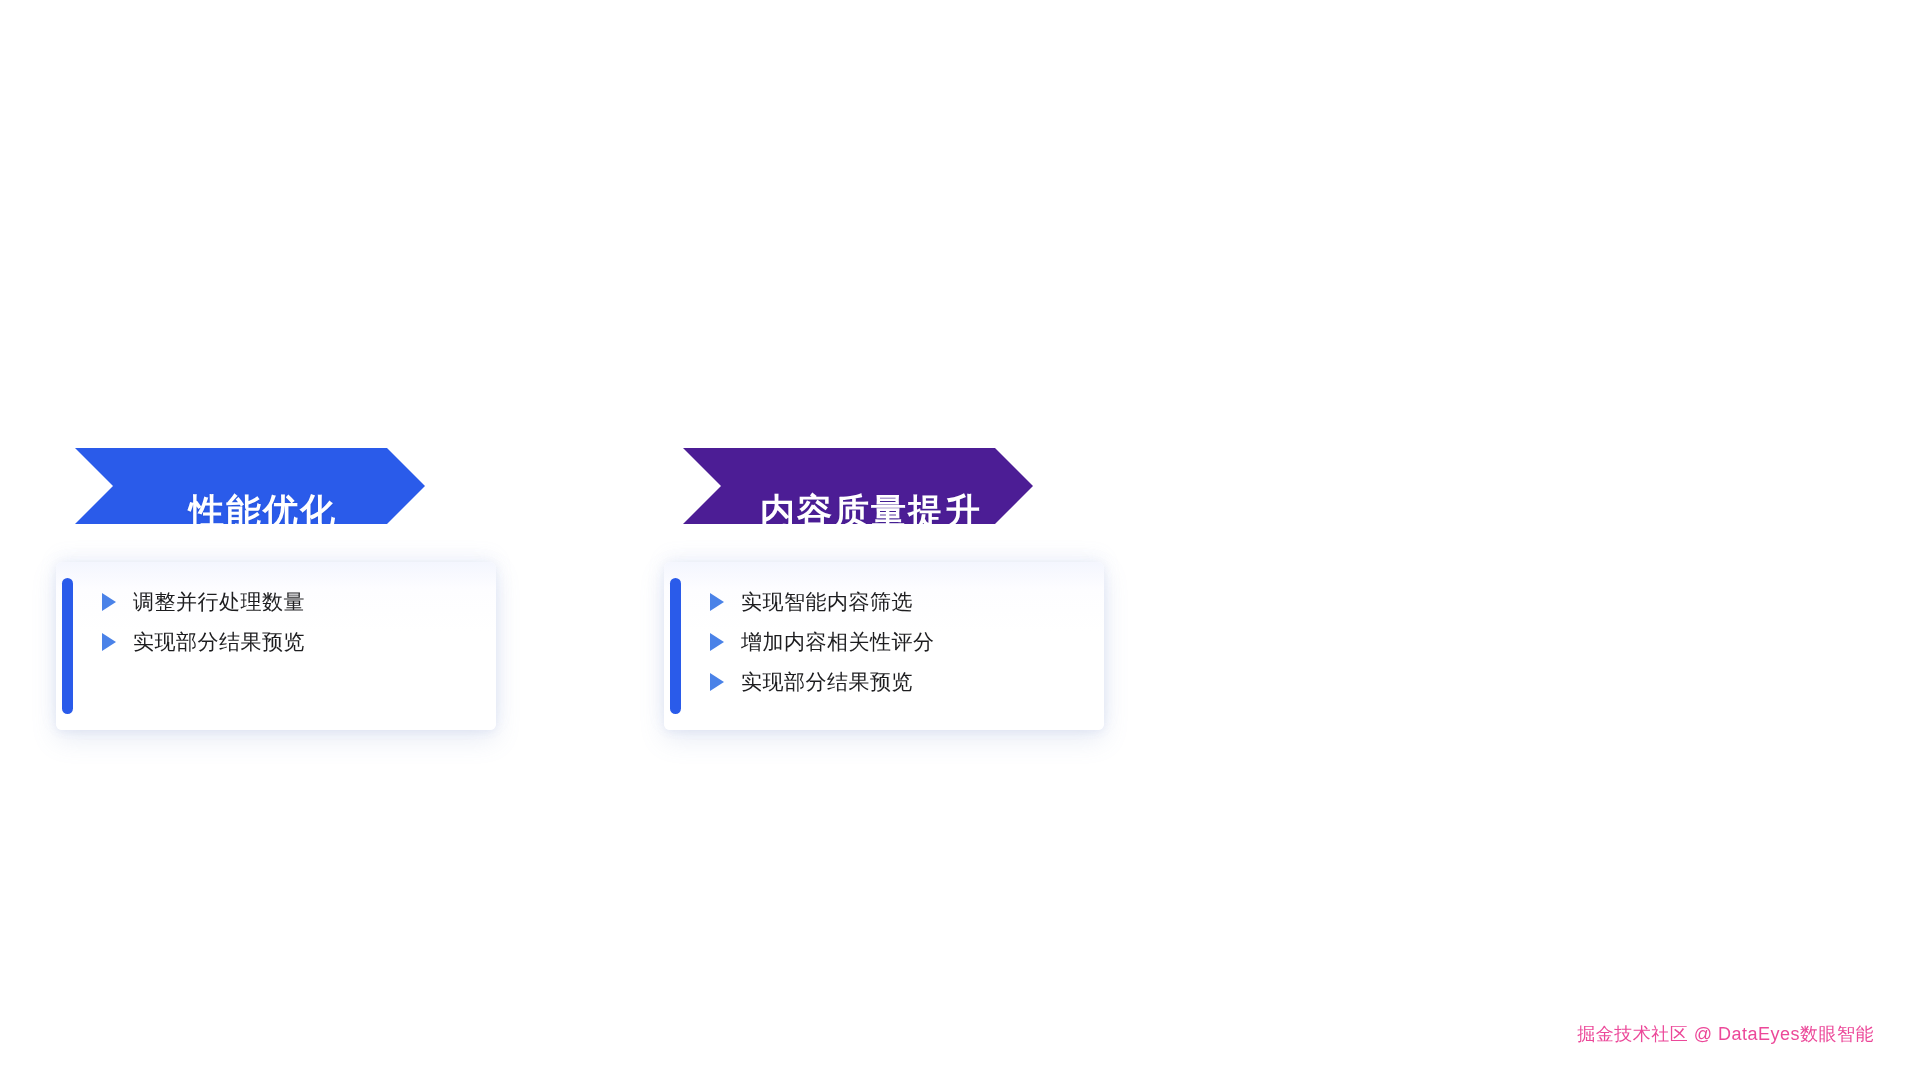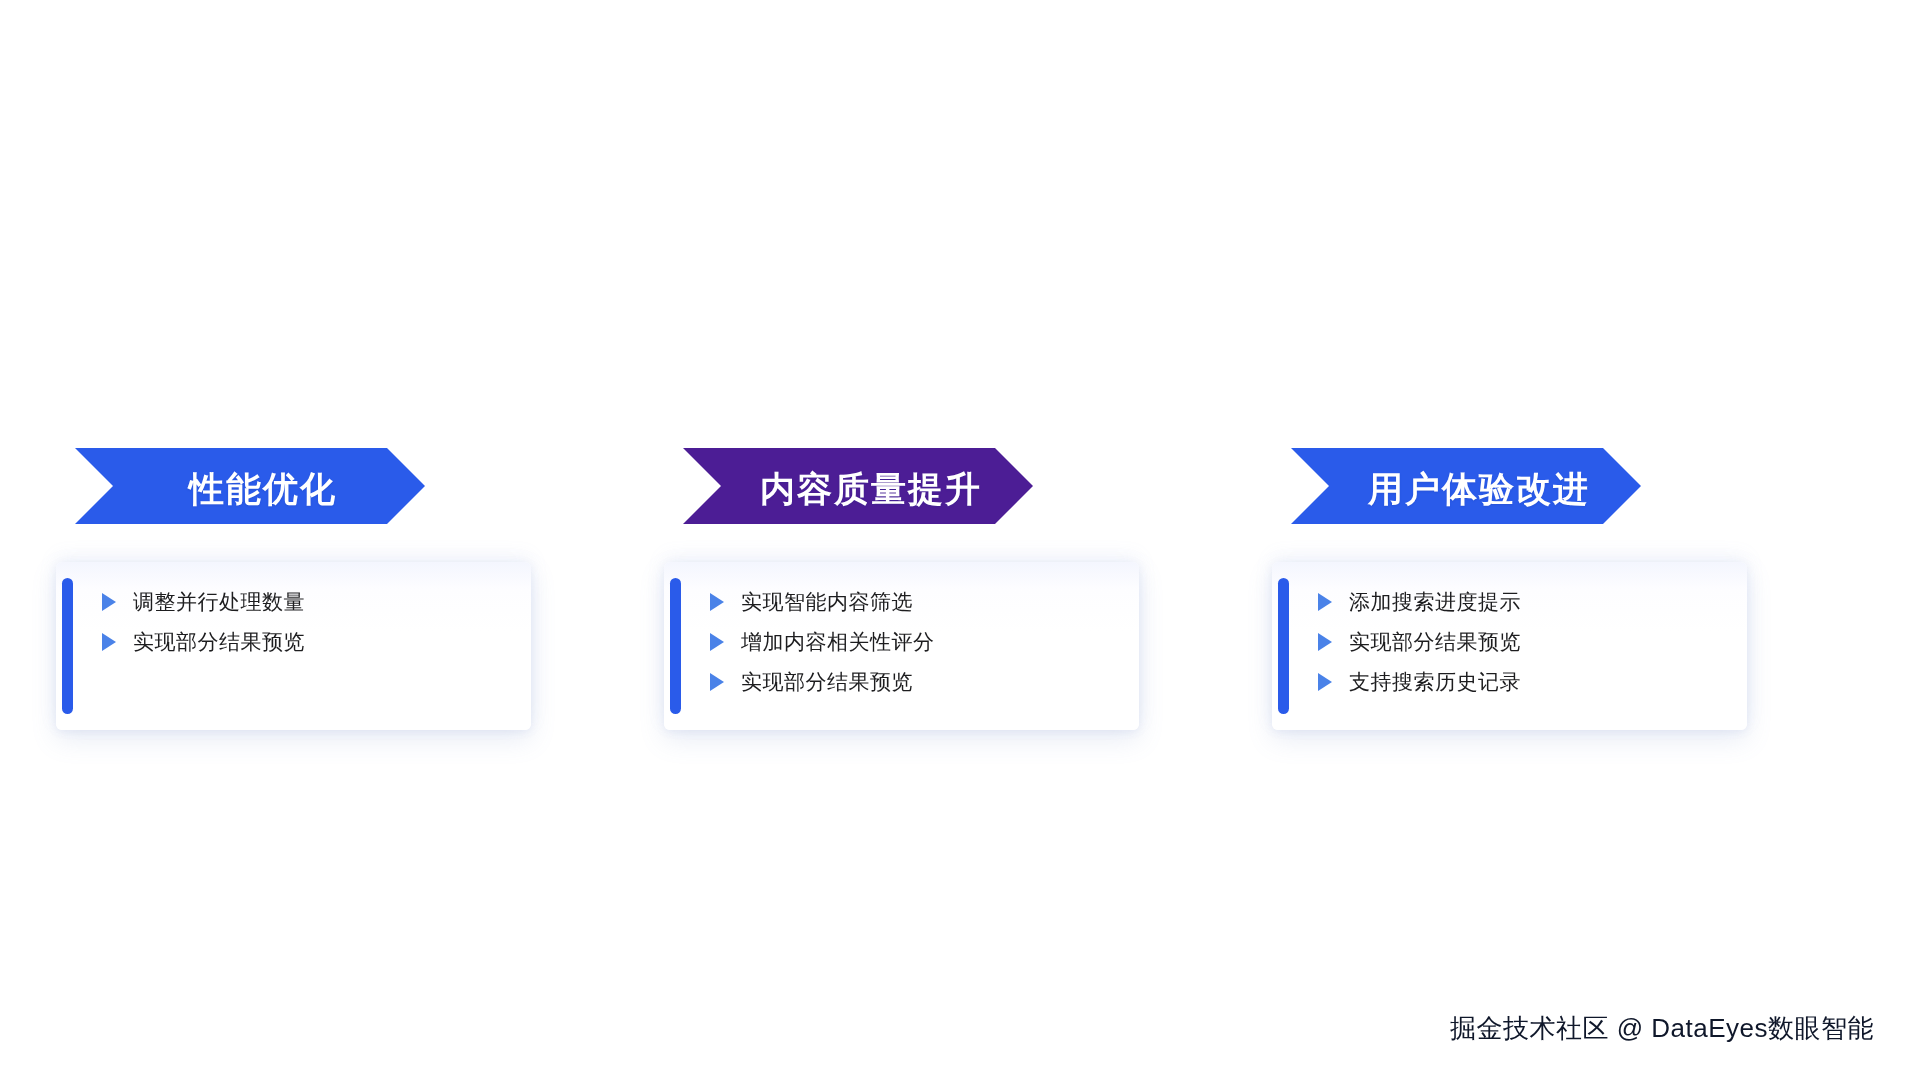--- a/index.html
+++ b/index.html
@@ -46,21 +46,21 @@
     width: 350px;
     margin-left: 19px;
   }
   .banner {
     position: absolute;
     left: 0;
     top: 0;
     width: 350px;
     height: 80px;
     display: flex;
-    align-items: center;
+    align-items: flex-end;
     justify-content: center;
     -webkit-clip-path: polygon(0 0, 312px 0, 350px 38px, 312px 76px, 0 76px, 38px 38px);
     clip-path: polygon(0 0, 312px 0, 350px 38px, 312px 76px, 0 76px, 38px 38px);
   }
   .banner-title {
     color: #ffffff;
     font-size: 35px;
     font-weight: bold;
     letter-spacing: 2px;
     line-height: 1;
@@ -80,21 +80,20 @@
     position: absolute;
     left: 0;
     top: 0;
     width: 440px;
     height: 168px;
     background: linear-gradient(180deg, #f4f6fe 0%, #fdfdff 16%, #ffffff 42%, #ffffff 100%);
     border-radius: 6px;
     box-shadow: 0 10px 26px rgba(120,140,200,0.16),
                 0 2px 8px rgba(130,150,205,0.10),
                 0 -6px 18px rgba(150,165,225,0.10);
-    padding-left: 35px;
   }
   .card-accent {
     position: absolute;
     left: 6px;
     top: 16px;
     width: 11px;
     height: 136px;
     border-radius: 6px;
     background: #2a5bea;
   }
@@ -125,22 +124,22 @@
     letter-spacing: 0.5px;
     line-height: 1;
     white-space: nowrap;
   }
 
   
   .watermark {
     position: absolute;
     right: 46px;
     bottom: 34px;
-    font-size: 26px;
-    color: #0f172a;
+    font-size: 18px;
+    color: #ec4899;
     letter-spacing: 0.5px;
     white-space: nowrap;
   }
 </style>
 </head>
 <body>
 
 <div id="slide">
 
   <div class="columns">
@@ -188,44 +187,18 @@
             </div>
             <div class="list-item">
               <span class="bullet"></span>
               <span class="item-text">实现部分结果预览</span>
             </div>
           </div>
         </div>
       </div>
     </div>
 
-    <div class="column col-2">
-      <div class="banner-wrap">
-        <div class="banner" style="background: rgb(42, 91, 234);">
-          <span class="banner-title">用户体验改进</span>
-        </div>
-      </div>
-      <div class="card-wrap">
-        <div class="card">
-          <div class="card-accent" style="background: rgb(42, 91, 234);"></div>
-          <div class="card-list">
-            <div class="list-item">
-              <span class="bullet"></span>
-              <span class="item-text">添加搜索进度提示</span>
-            </div>
-            <div class="list-item">
-              <span class="bullet"></span>
-              <span class="item-text">实现部分结果预览</span>
-            </div>
-            <div class="list-item">
-              <span class="bullet"></span>
-              <span class="item-text">支持搜索历史记录</span>
-            </div>
-          </div>
-        </div>
-      </div>
-    </div>
 
   </div>
 
   <div class="watermark">掘金技术社区 @ DataEyes数眼智能</div>
 
 </div>
 
 </body></html>

